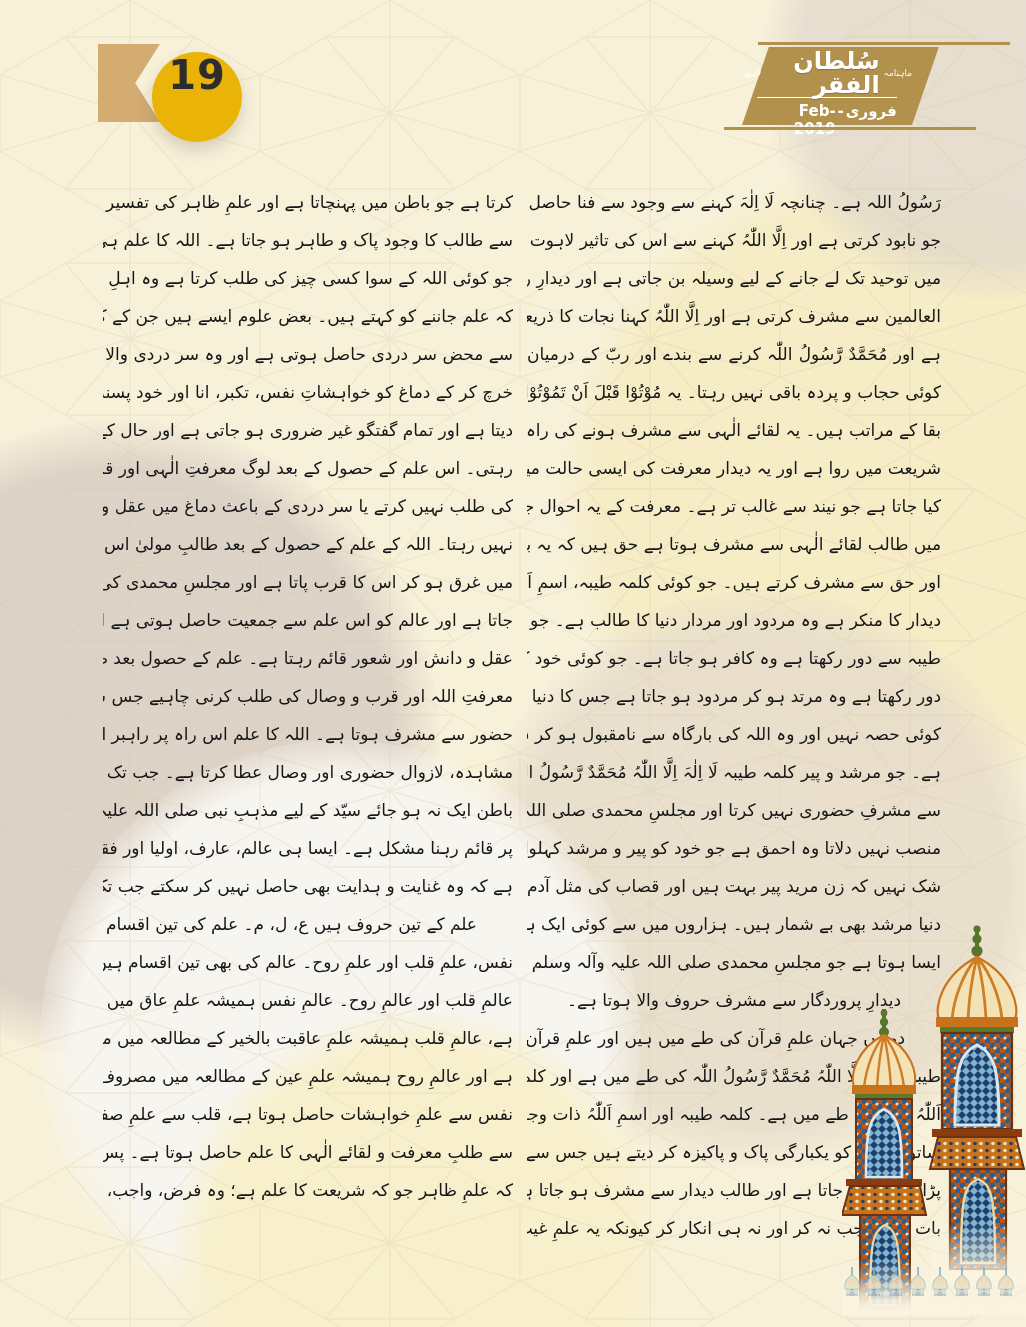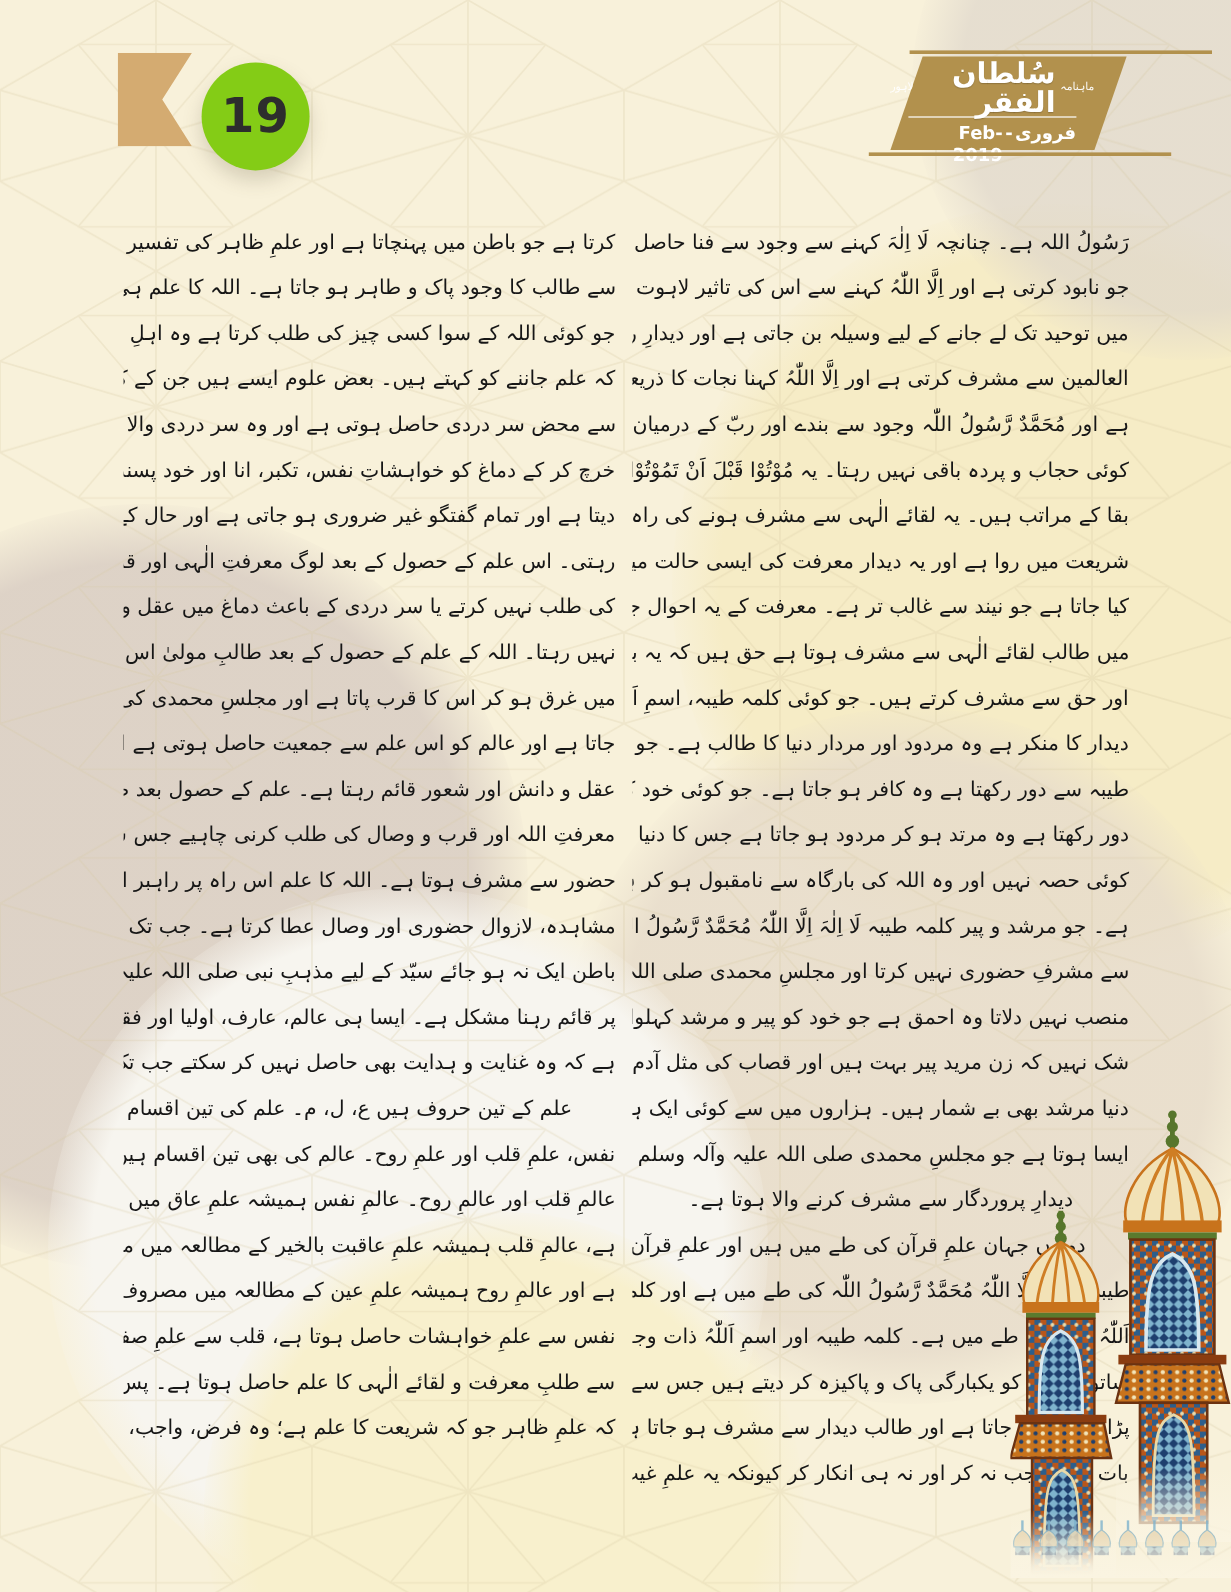--- a/index.html
+++ b/index.html
@@ -23,24 +23,24 @@
   .blob.b6{left:760px;top:-160px;width:460px;height:460px;
     background:radial-gradient(circle,#ded6cb 0 58%,rgba(222,214,203,0) 72%);opacity:.7;}
   .geo-pattern{position:absolute;inset:0;z-index:2;pointer-events:none;opacity:.5;}
   
   .ribbon{
     position:absolute;left:98px;top:44px;width:62px;height:78px;z-index:4;
     background:#d4ab71;
     clip-path:polygon(0 0,100% 0,60% 50%,100% 100%,0 100%);
   }
   .page-badge{
-    position:absolute;left:168px;top:52px;width:90px;height:90px;z-index:4;
-    background:#84cc16;border-radius:50%;
+    position:absolute;left:152px;top:52px;width:90px;height:90px;z-index:4;
+    background:#eab308;border-radius:50%;
     box-shadow:0 8px 16px rgba(90,80,60,.22);
-    display:flex;align-items:center;justify-content:center;
+    display:flex;justify-content:center;
   }
   .page-badge span{font-size:40px;font-weight:bold;color:#2d2d2d;letter-spacing:1px;}
   .rule{position:absolute;height:3px;background:#b2914d;z-index:4;}
   .rule.top{left:758px;top:42px;width:252px;}
   .rule.bottom{left:724px;top:127px;width:252px;}
   .masthead{
     position:absolute;left:742px;top:47px;width:170px;height:78px;z-index:4;
     background:#b2914d;transform:skewX(-19deg);transform-origin:bottom left;
   }
   .masthead-inner{
@@ -115,38 +115,38 @@
   </div>
 </div>
 <div class="rule bottom"></div>
 
 <div class="column right">
 
 <div class="line">رَسُولُ اللہ ہے۔ چنانچہ لَا اِلٰہَ کہنے سے وجود سے فنا حاصل ہوتی ہے</div>
     <div class="line">جو نابود کرتی ہے اور اِلَّا اللّٰہُ کہنے سے اس کی تاثیر لاہوت لامکان</div>
     <div class="line">میں توحید تک لے جانے کے لیے وسیلہ بن جاتی ہے اور دیدارِ ربّ</div>
     <div class="line">العالمین سے مشرف کرتی ہے اور اِلَّا اللّٰہُ کہنا نجات کا ذریعہ بن جاتا</div>
-    <div class="line">ہے اور مُحَمَّدٌ رَّسُولُ اللّٰہ وجود سے بندے اور ربّ کے درمیان</div>
+    <div class="line">ہے اور مُحَمَّدٌ رَّسُولُ اللّٰہ کرنے سے بندے اور ربّ کے درمیان</div>
     <div class="line">کوئی حجاب و پردہ باقی نہیں رہتا۔ یہ مُوْتُوْا قَبْلَ اَنْ تَمُوْتُوْا اور فنا و</div>
     <div class="line">بقا کے مراتب ہیں۔ یہ لقائے الٰہی سے مشرف ہونے کی راہ ہے جو</div>
     <div class="line">شریعت میں روا ہے اور یہ دیدار معرفت کی ایسی حالت میں حاصل</div>
     <div class="line">کیا جاتا ہے جو نیند سے غالب تر ہے۔ معرفت کے یہ احوال جن</div>
     <div class="line">میں طالب لقائے الٰہی سے مشرف ہوتا ہے حق ہیں کہ یہ برحق ہیں</div>
     <div class="line">اور حق سے مشرف کرتے ہیں۔ جو کوئی کلمہ طیبہ، اسمِ اَللّٰہُ ذات اور</div>
     <div class="line">دیدار کا منکر ہے وہ مردود اور مردار دنیا کا طالب ہے۔ جو خود کو کلمہ</div>
     <div class="line">طیبہ سے دور رکھتا ہے وہ کافر ہو جاتا ہے۔ جو کوئی خود کو کلمہ طیبہ سے</div>
     <div class="line">دور رکھتا ہے وہ مرتد ہو کر مردود ہو جاتا ہے جس کا دنیا و آخرت میں</div>
     <div class="line">کوئی حصہ نہیں اور وہ اللہ کی بارگاہ سے نامقبول ہو کر ہلاک ہو جاتا</div>
     <div class="line">ہے۔ جو مرشد و پیر کلمہ طیبہ لَا اِلٰہَ اِلَّا اللّٰہُ مُحَمَّدٌ رَّسُولُ اللّٰہ کی کنہ</div>
     <div class="line">سے مشرفِ حضوری نہیں کرتا اور مجلسِ محمدی صلی اللہ علیہ وآلہ وسلم میں</div>
     <div class="line">منصب نہیں دلاتا وہ احمق ہے جو خود کو پیر و مرشد کہلواتا ہے۔ ہاں کوئی</div>
     <div class="line">شک نہیں کہ زن مرید پیر بہت ہیں اور قصاب کی مثل آدم کش طالبِ</div>
     <div class="line">دنیا مرشد بھی بے شمار ہیں۔ ہزاروں میں سے کوئی ایک ہی پیر و مرشد</div>
     <div class="line">ایسا ہوتا ہے جو مجلسِ محمدی صلی اللہ علیہ وآلہ وسلم تک پہنچانے والا اور</div>
-    <div class="line end center">دیدارِ پروردگار سے مشرف کرنے والا ہوتا ہے۔</div>
+    <div class="line end center">دیدارِ پروردگار سے مشرف حروف والا ہوتا ہے۔</div>
     <div class="line indent">دونوں جہان علمِ قرآن کی طے میں ہیں اور علمِ قرآن کلمہ</div>
     <div class="line">طیبہ لَا اِلٰہَ اِلَّا اللّٰہُ مُحَمَّدٌ رَّسُولُ اللّٰہ کی طے میں ہے اور کلمہ طیبہ اسمِ</div>
     <div class="line">اَللّٰہُ ذات کی طے میں ہے۔ کلمہ طیبہ اور اسمِ اَللّٰہُ ذات وجود کے</div>
     <div class="line">ساتوں اندام کو یکبارگی پاک و پاکیزہ کر دیتے ہیں جس سے وجود پر</div>
     <div class="line">پڑا حجاب اُٹھ جاتا ہے اور طالب دیدار سے مشرف ہو جاتا ہے۔ اس</div>
     <div class="line">بات میں تعجب نہ کر اور نہ ہی انکار کر کیونکہ یہ علمِ غیب اور علمِ باطن عطا</div>
   </div>
 <div class="column left">
 
 <div class="line">کرتا ہے جو باطن میں پہنچاتا ہے اور علمِ ظاہر کی تفسیر ہے جس کی تاثیر</div>

